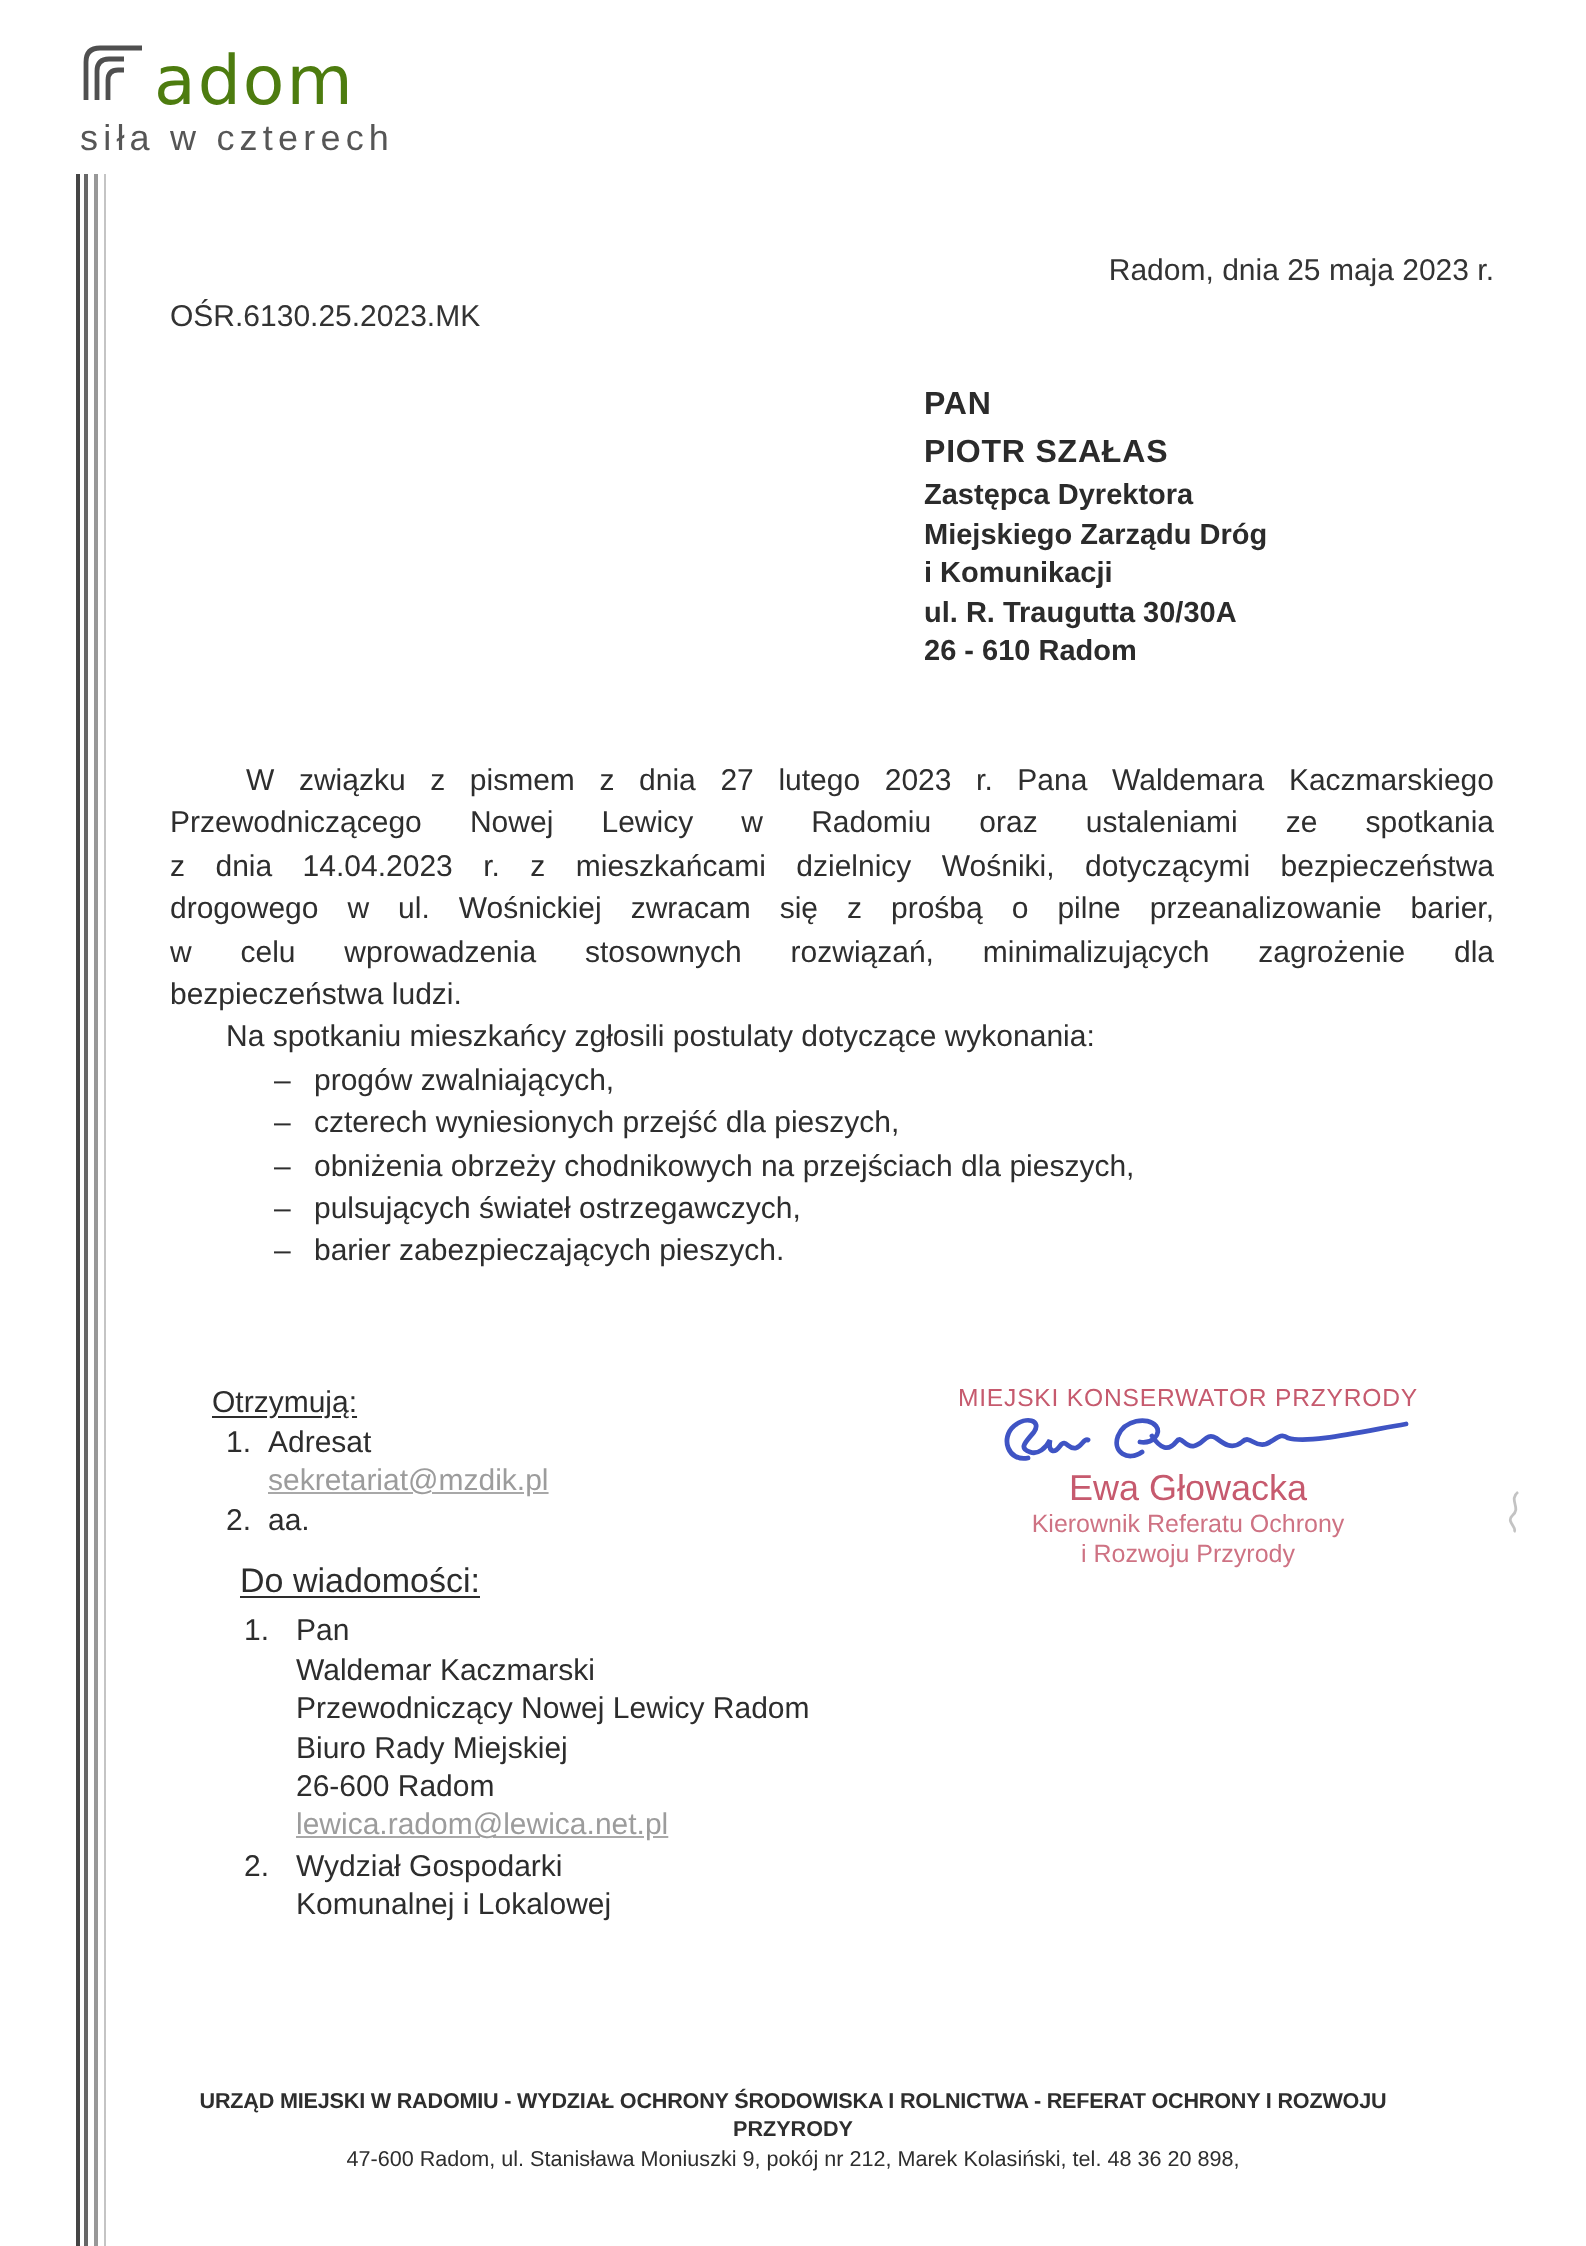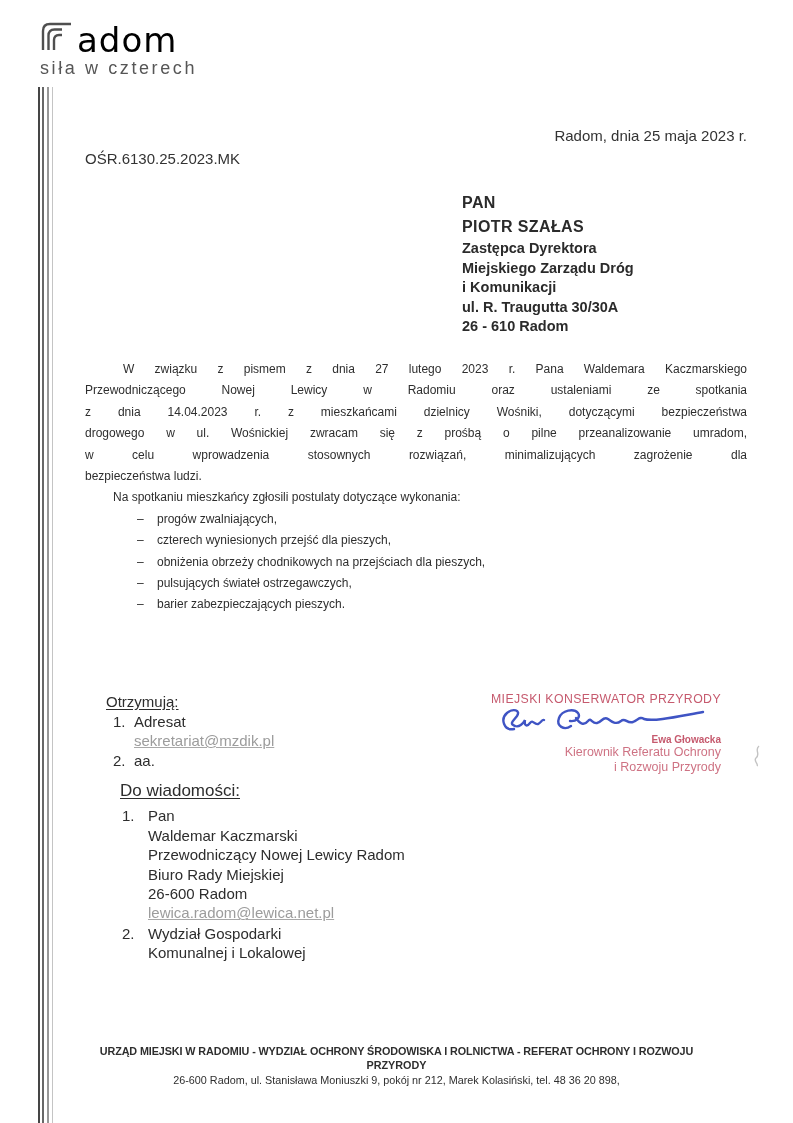--- a/index.html
+++ b/index.html
@@ -18,52 +18,52 @@
       #8f8f8f 9px 11px, transparent 11px 14px,
       #bfbfbf 14px 15px, transparent 15px);
     opacity:.92;
   }
 
   
   .logo { position:absolute; left:40px; top:20px; }
   .brand-row { display:flex; align-items:flex-end; gap:3px; }
   .brand-text {
     font-family:"DejaVu Sans", sans-serif; font-size:34px; line-height:30px;
-    font-weight:500; color:#000000; letter-spacing:1px;
+    font-weight:500; color:#4d7c0f; letter-spacing:1px;
   }
   .tagline {
     font-size:18px; color:#565656; letter-spacing:2.6px; margin-top:3px;
     font-weight:400;
   }
 
   .date-line { position:absolute; top:127px; right:46px; font-size:15px; color:#333; }
   .ref-number { position:absolute; top:150px; left:85px; font-size:15px; color:#333; }
 
   .addressee { position:absolute; left:462px; top:191px; font-weight:700; color:#2b2b2b; }
   .addr-big { font-size:16px; line-height:24px; letter-spacing:.4px; }
   .addr-line { font-size:14.5px; line-height:19.6px; }
 
-  .body-block { position:absolute; left:85px; top:359px; width:662px; font-size:12px; line-height:21.4px; color:#2e2e2e; }
+  .body-block { position:absolute; left:85px; top:380px; width:662px; font-size:15px; line-height:21.4px; color:#2e2e2e; }
   .jline { text-align:justify; text-align-last:justify; }
   .jline.first { text-indent:38px; }
   .plain-line { text-align:left; }
   .intro-line { margin-left:28px; }
   .bullet-row { display:flex; }
   .b-dash { width:20px; margin-left:52px; flex:none; }
 
   .otrzymuja { position:absolute; left:106px; top:692px; font-size:15px; line-height:19.5px; }
   .u-head { text-decoration:underline; text-underline-offset:2px; }
   .num-row { display:flex; padding-left:7px; }
   .num-row .num { width:21px; flex:none; }
   .sub-indent { padding-left:28px; }
   .email-link { color:#9c9c9c; text-decoration:underline; text-decoration-color:#a8a8a8; }
 
-  .stamp { position:absolute; left:467px; top:692px; width:254px; text-align:right; color:#c65a6e; }
+  .stamp { position:absolute; left:467px; top:692px; width:254px; text-align:center; color:#c65a6e; }
   .stamp-title { font-size:12.3px; letter-spacing:.4px; white-space:nowrap; }
-  .stamp-name { font-size:10px; margin-top:28px; font-weight:700; }
+  .stamp-name { font-size:18px; margin-top:28px; font-weight:400; }
   .stamp-role { font-size:12.5px; line-height:14.8px; opacity:.85; }
   .signature-svg { position:absolute; left:496px; top:700px; }
 
   .do-wiadomosci { position:absolute; left:120px; top:781px; font-size:15px; line-height:19.4px; }
   .dw-head { font-size:17px; text-decoration:underline; text-underline-offset:2px; margin-bottom:6px; }
   .dw-row { display:flex; padding-left:2px; }
   .dw-row .num { width:26px; flex:none; }
   .dw-item2 { margin-top:1px; }
 
   .footer { position:absolute; left:50%; transform:translateX(-50%); top:1044px; width:660px; text-align:center; color:#2e2e2e; }
@@ -105,21 +105,21 @@
     <div class="addr-line">Miejskiego Zarządu Dróg</div>
     <div class="addr-line">i Komunikacji</div>
     <div class="addr-line">ul. R. Traugutta 30/30A</div>
     <div class="addr-line">26 - 610 Radom</div>
   </div>
 
   <div class="body-block">
     <div class="jline first">W związku z pismem z dnia 27 lutego 2023 r. Pana Waldemara Kaczmarskiego</div>
     <div class="jline">Przewodniczącego Nowej Lewicy w Radomiu oraz ustaleniami ze spotkania</div>
     <div class="jline">z dnia 14.04.2023 r. z mieszkańcami dzielnicy Wośniki, dotyczącymi bezpieczeństwa</div>
-    <div class="jline">drogowego w ul. Wośnickiej zwracam się z prośbą o pilne przeanalizowanie umradom,</div>
+    <div class="jline">drogowego w ul. Wośnickiej zwracam się z prośbą o pilne przeanalizowanie barier,</div>
     <div class="jline">w celu wprowadzenia stosownych rozwiązań, minimalizujących zagrożenie dla</div>
     <div class="plain-line">bezpieczeństwa ludzi.</div>
 
     <div class="plain-line intro-line">Na spotkaniu mieszkańcy zgłosili postulaty dotyczące wykonania:</div>
 
     <div class="bullet-row">
       <span class="b-dash">–</span>
       <span>progów zwalniających,</span>
     </div>
     <div class="bullet-row">
@@ -186,21 +186,21 @@
       <span>
         <div>Wydział Gospodarki</div>
         <div>Komunalnej i Lokalowej</div>
       </span>
     </div>
   </div>
 
   <div class="footer">
     <div class="footer-org">URZĄD MIEJSKI W RADOMIU - WYDZIAŁ OCHRONY ŚRODOWISKA I ROLNICTWA - REFERAT OCHRONY I ROZWOJU</div>
     <div class="footer-org2">PRZYRODY</div>
-    <div class="footer-address">26-600 Radom, ul. Stanisława Moniuszki 9, pokój nr 212, Marek Kolasiński, tel. 48 36 20 898,</div>
+    <div class="footer-address">47-600 Radom, ul. Stanisława Moniuszki 9, pokój nr 212, Marek Kolasiński, tel. 48 36 20 898,</div>
   </div>
 
   <div class="squiggle">
     <svg width="14" height="24" viewBox="0 0 14 24" fill="none">
       <path d="M9,2 C4,6 11,10 6,14 C3,17 9,20 7,22" stroke="#b5b5b5" stroke-width="1.4" fill="none"></path>
     </svg>
   </div>
 
 </div>
 

